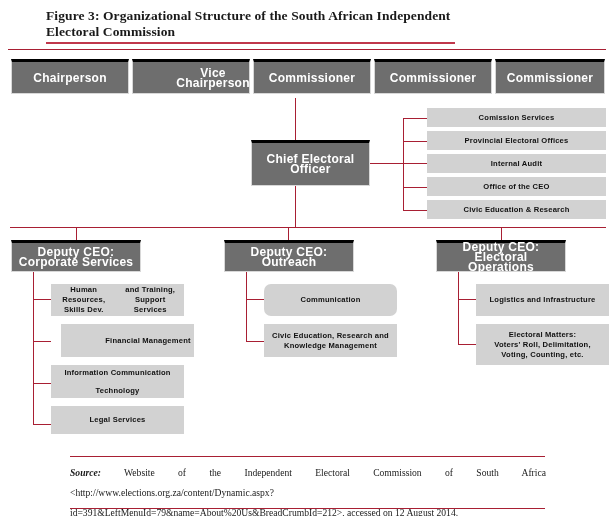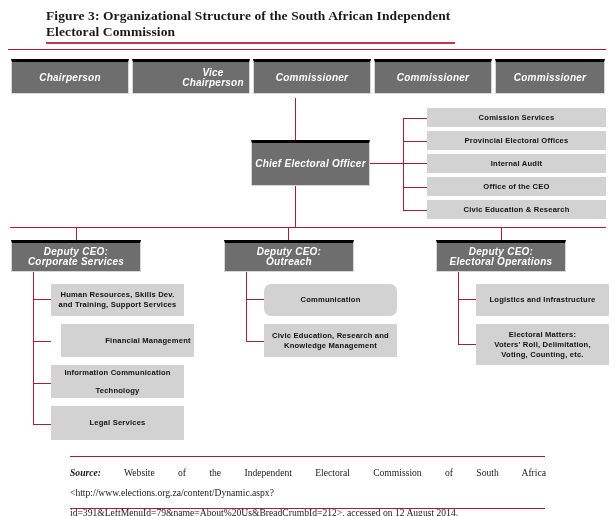--- a/index.html
+++ b/index.html
@@ -53,25 +53,24 @@
     align-items: center;
     justify-content: center;
     text-align: center;
     z-index: 3;
   }
   .box-dark {
     background: #6e6e6e;
     border: 1px solid #d8d8d8;
     border-top: 3px solid #000000;
     color: #ffffff;
-    font-size: 10px;
+    font-size: 12px;
     font-weight: bold;
     line-height: 10px;
     letter-spacing: 0.25px;
-    font-style: italic;
   }
   .box-light {
     background: #d2d2d2;
     color: #111111;
     font-size: 7.6px;
     font-weight: bold;
     line-height: 10px;
     letter-spacing: 0.2px;
     border: none;
   }
@@ -199,32 +198,32 @@
 </div>
 <div class="box box-dark" style="left:224px; top:240px; width:130px; height:32px; flex-direction:column;">
   <span>Deputy CEO:</span>
   <span>Outreach</span>
 </div>
 <div class="box box-dark" style="left:436px; top:240px; width:130px; height:32px; flex-direction:column;">
   <span>Deputy CEO:</span>
   <span>Electoral Operations</span>
 </div>
 
-<div class="box box-light" style="left:51px; top:284px; width:133px; height:32px; flex-direction:column;text-align:center;">
+<div class="box box-light" style="left:51px; top:284px; width:133px; height:32px; flex-direction:row;text-align:center;">
   <span>Human Resources, Skills Dev.</span>
   <span>and Training, Support Services</span>
 </div>
 <div class="box box-light" style="left:61px; top:324px; width:133px; height:33px;padding-left:41px;">
   <span>Financial Management</span>
 </div>
 <div class="box box-light" style="left:51px; top:365px; width:133px; height:33px; flex-direction:column;gap:8px;">
   <span>Information Communication</span>
   <span>Technology</span>
 </div>
-<div class="box box-light" style="left:51px; top:406px; width:133px; height:34px;">
+<div class="box box-light" style="left:51px; top:406px; width:133px; height:28px;">
   <span>Legal Services</span>
 </div>
 
 <div class="box box-light" style="left:264px; top:284px; width:133px; height:32px;border-radius:7px;">
   <span>Communication</span>
 </div>
 <div class="box box-light" style="left:264px; top:324px; width:133px; height:33px; flex-direction:column;">
   <span>Civic Education, Research and</span>
   <span>Knowledge Management</span>
 </div>

